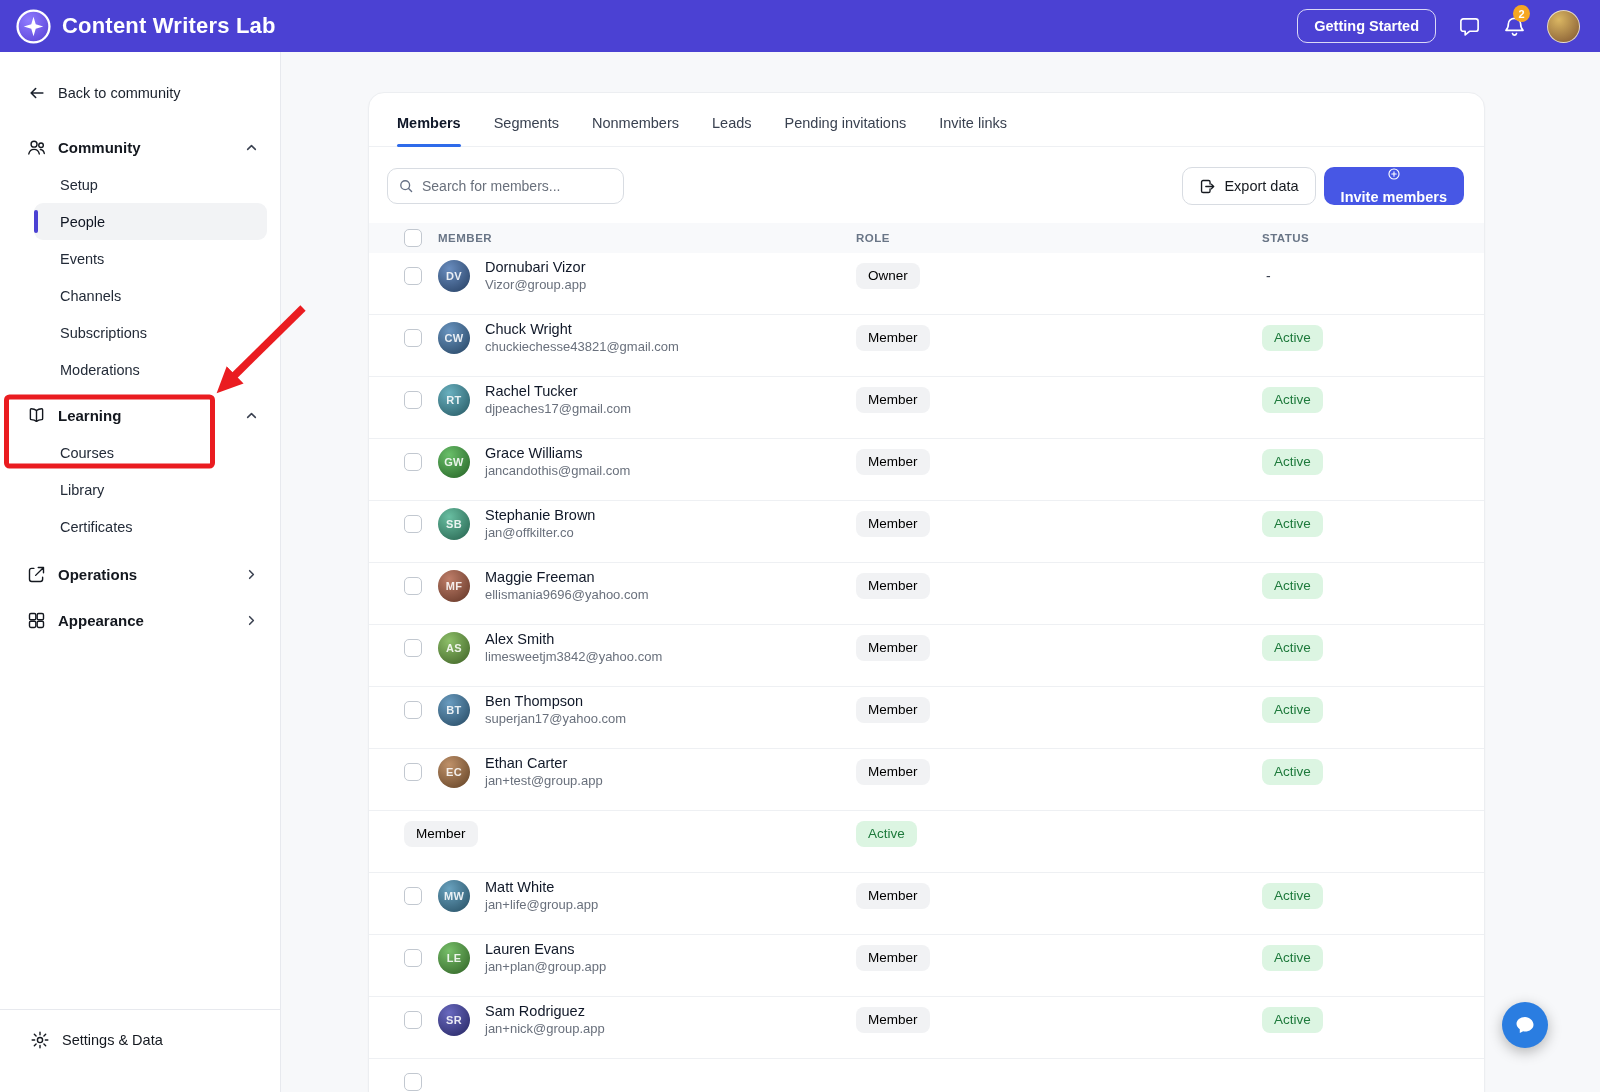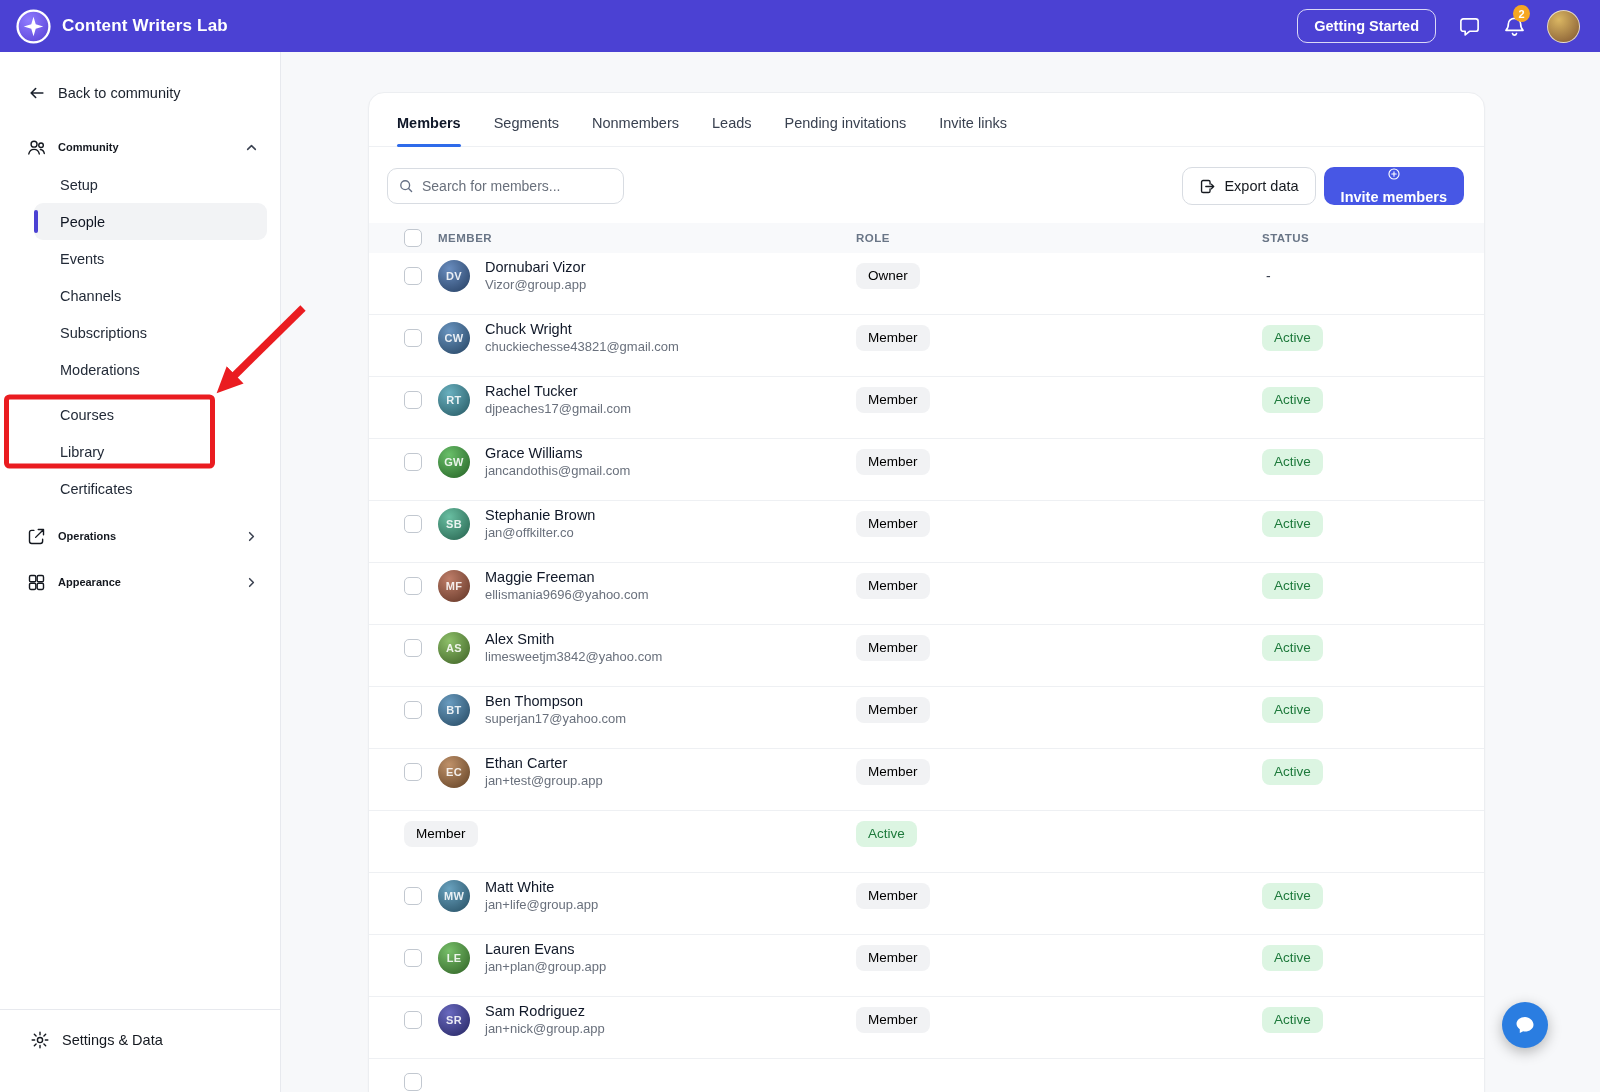--- a/index.html
+++ b/index.html
@@ -8,21 +8,21 @@
     width:1600px; height:1092px; position:relative; overflow:hidden;
     background:#fff; color:#111827;
     font-family:"Liberation Sans","DejaVu Sans",sans-serif;
   }
 
   
   .topbar{position:absolute;top:0;left:0;right:0;height:52px;background:var(--topbar-bg,#4b41d3);
     display:flex;align-items:center;justify-content:space-between;padding:0 20px 0 16px;z-index:5;}
   .topbar-left{display:flex;align-items:center;gap:11px;}
   .logo{width:35px;height:35px;cursor:pointer;flex:0 0 auto;}
-  .app-title{color:#fff;font-size:17px;font-weight:bold;letter-spacing:.2px;}
+  .app-title{color:#fff;font-size:22px;font-weight:bold;letter-spacing:.2px;}
   .topbar-right{display:flex;align-items:center;gap:21px;}
   .btn-ghost{background:transparent;border:1.5px solid rgba(255,255,255,.8);color:#fff;border-radius:10px;
     padding:8px 16px;font-size:14.5px;font-weight:600;cursor:pointer;font-family:inherit;}
   .topbar-icon{width:24px;height:24px;position:relative;display:flex;align-items:center;justify-content:center;cursor:pointer;}
   .notif-badge{position:absolute;top:-9px;left:11px;min-width:17px;height:17px;border-radius:9px;
     background:var(--notification-badge,#f6a723);color:#fff;font-size:11px;font-weight:bold;
     display:flex;align-items:center;justify-content:center;padding:0 4px;}
   .topbar-avatar{width:33px;height:33px;border-radius:50%;cursor:pointer;
     background:radial-gradient(circle at 35% 28%, hsl(42,62%,62%), hsl(28,45%,34%));
     border:1.5px solid rgba(255,255,255,.7);}
@@ -32,21 +32,21 @@
     border-right:1px solid #E7E9EE;padding-top:30px;z-index:2;}
   .back-row{display:flex;align-items:center;gap:12px;height:22px;margin:0 16px 0 28px;
     font-size:14.5px;font-weight:500;color:#1A212C;cursor:pointer;}
   .section-community{margin-top:24px;}
   .section-learning{margin-top:8px;}
   .section-header{display:flex;align-items:center;height:38px;padding:0 20px 0 26px;cursor:pointer;}
   .section-row{display:flex;align-items:center;height:42px;padding:0 20px 0 26px;cursor:pointer;}
   .row-operations{margin-top:8px;}
   .row-appearance{margin-top:4px;justify-content:flex-end;}
   .s-icon{width:21px;height:21px;color:#14181F;margin-right:11px;display:flex;flex:0 0 auto;}
-  .s-label{font-size:11px;font-weight:600;color:#14181F;flex:1;}
+  .s-label{font-size:15px;font-weight:600;color:#14181F;flex:1;}
   .chev{width:17px;height:17px;color:#3A4150;display:flex;flex:0 0 auto;}
   .nav-item{height:37px;display:flex;align-items:center;margin:0 13px 0 34px;padding-left:26px;
     border-radius:9px;font-size:14.5px;color:#232B38;cursor:pointer;position:relative;}
   .nav-item.selected{background:#F2F3F5;font-weight:500;color:#101623;}
   .nav-item.selected::before{content:"";position:absolute;left:0;top:7px;bottom:7px;width:3.5px;
     border-radius:2px;background:var(--topbar-bg,#4b41d3);}
   .sidebar-footer{position:absolute;left:0;right:0;bottom:0;height:83px;border-top:1px solid #E7E9EE;
     padding:20px 0 0 30px;}
   .footer-row{display:flex;align-items:center;gap:12px;cursor:pointer;}
   .footer-row .s-icon{margin-right:0;width:20px;height:20px;}
@@ -166,20 +166,34 @@
       <div class="nav-item">Setup</div>
       <div class="nav-item selected">People</div>
       <div class="nav-item">Events</div>
       <div class="nav-item">Channels</div>
       <div class="nav-item">Subscriptions</div>
       <div class="nav-item">Moderations</div>
     </nav>
   </div>
 
   <div class="section-learning">
+    <div class="section-header">
+      <span class="s-icon">
+        <svg viewBox="0 0 24 24" fill="none" stroke="currentColor" stroke-width="1.6" stroke-linecap="round" stroke-linejoin="round">
+          <path d="M12 6.3C10.5 5 8.5 4.3 6 4.3c-.6 0-1 .5-1 1v10.4c0 .6.4 1 1 1 2.5 0 4.5.7 6 2 1.5-1.3 3.5-2 6-2 .6 0 1-.4 1-1V5.3c0-.5-.4-1-1-1-2.5 0-4.5.7-6 2z"></path>
+          <path d="M12 6.3v12.4"></path>
+        </svg>
+      </span>
+      <span class="s-label">Learning</span>
+      <span class="chev">
+        <svg viewBox="0 0 20 20" fill="none" stroke="currentColor" stroke-width="1.8" stroke-linecap="round" stroke-linejoin="round">
+            <path d="M5.5 12.2L10 7.8l4.5 4.4"></path>
+          </svg>
+      </span>
+    </div>
     <nav>
       <div class="nav-item">Courses</div>
       <div class="nav-item">Library</div>
       <div class="nav-item">Certificates</div>
     </nav>
   </div>
 
   <div class="section-row row-operations">
     <span class="s-icon">
       <svg viewBox="0 0 24 24" fill="none" stroke="currentColor" stroke-width="1.6" stroke-linecap="round" stroke-linejoin="round">

